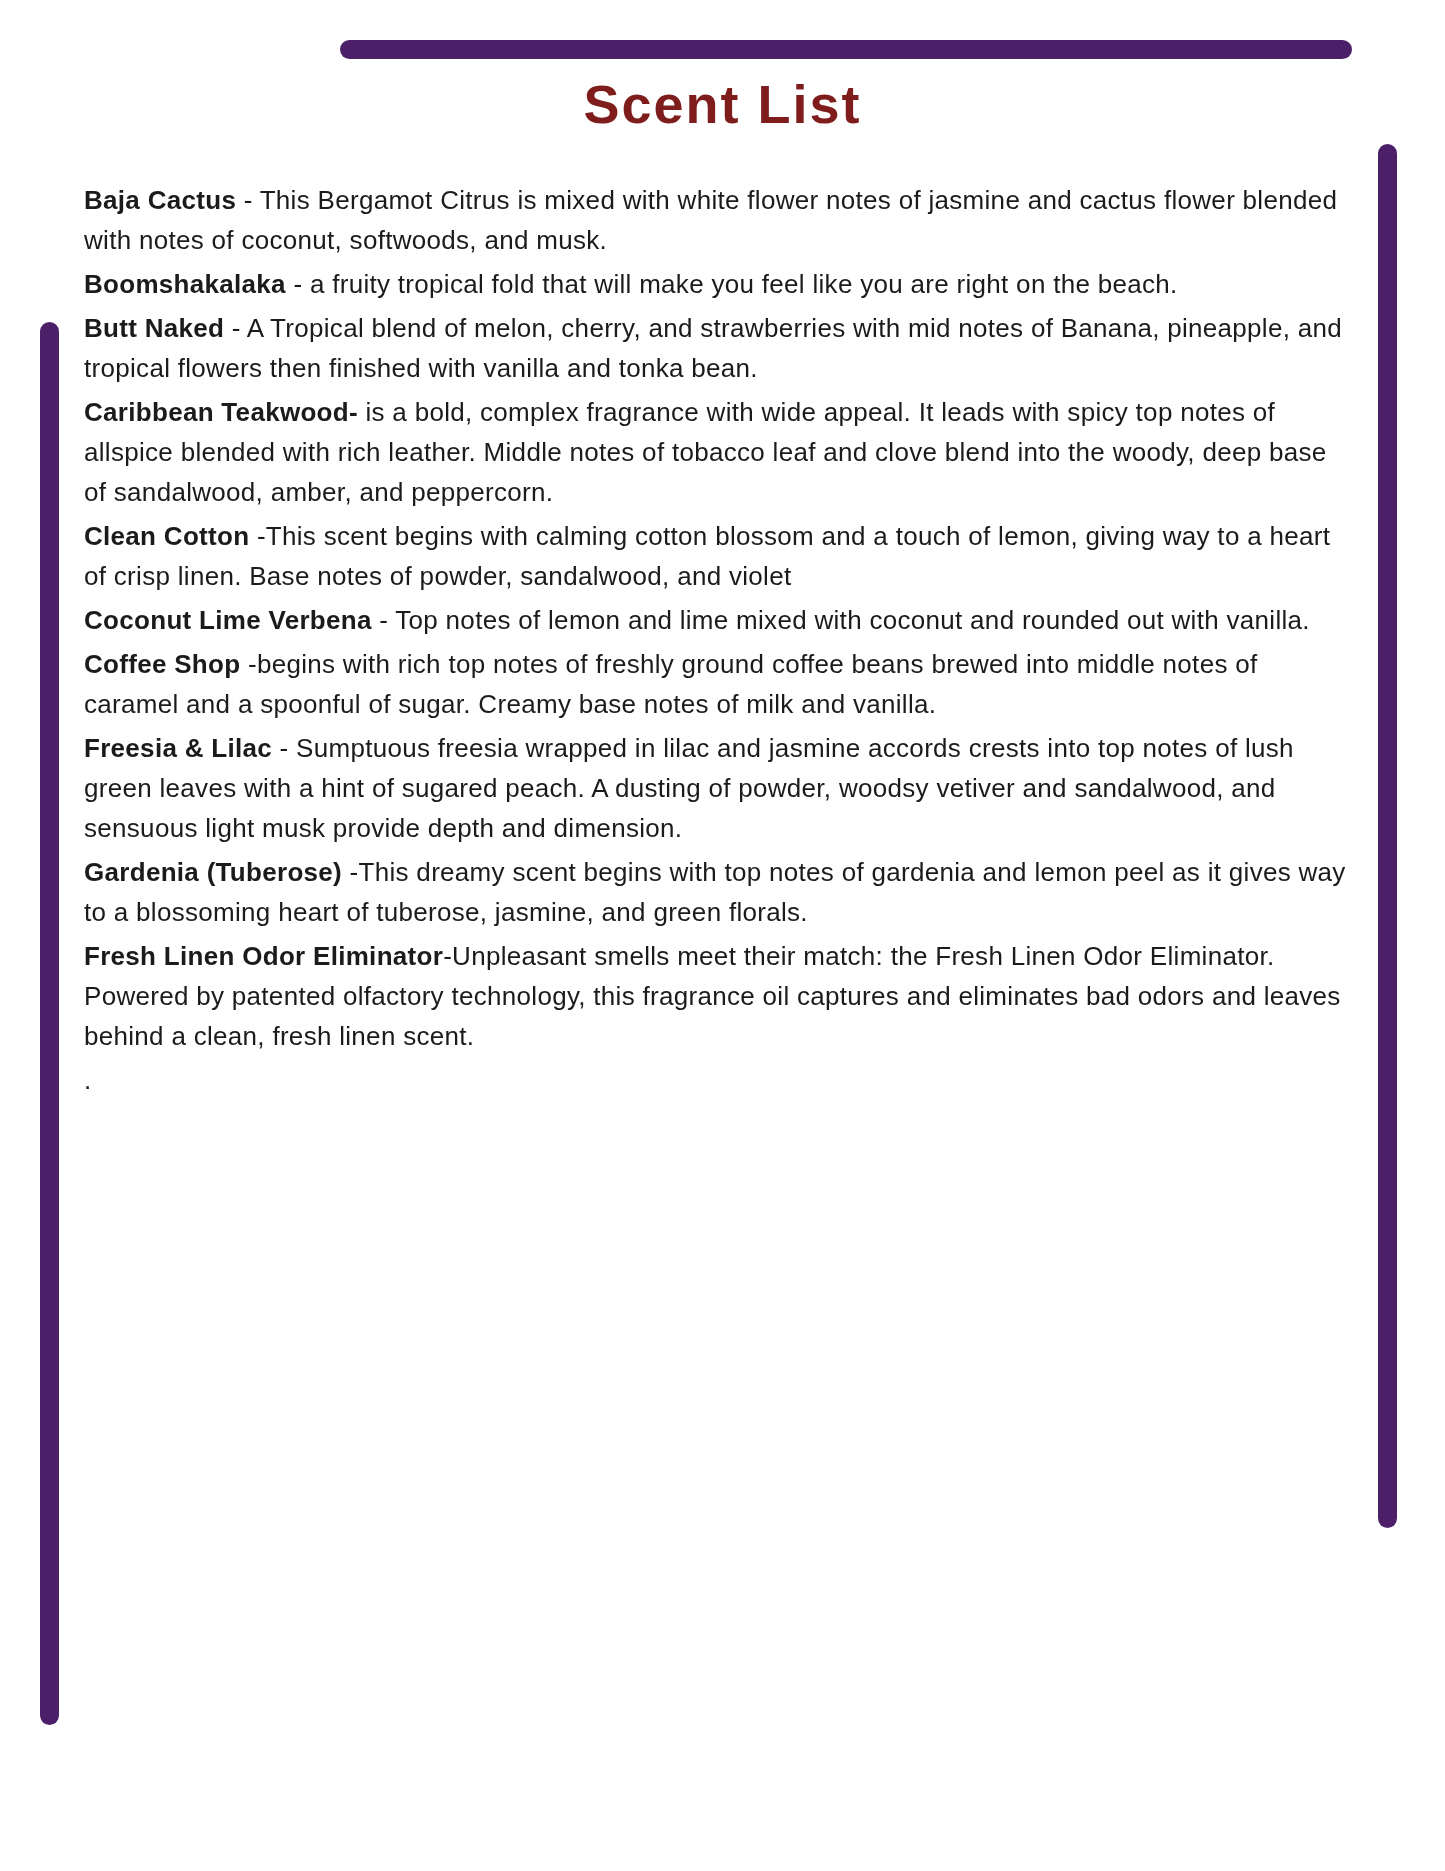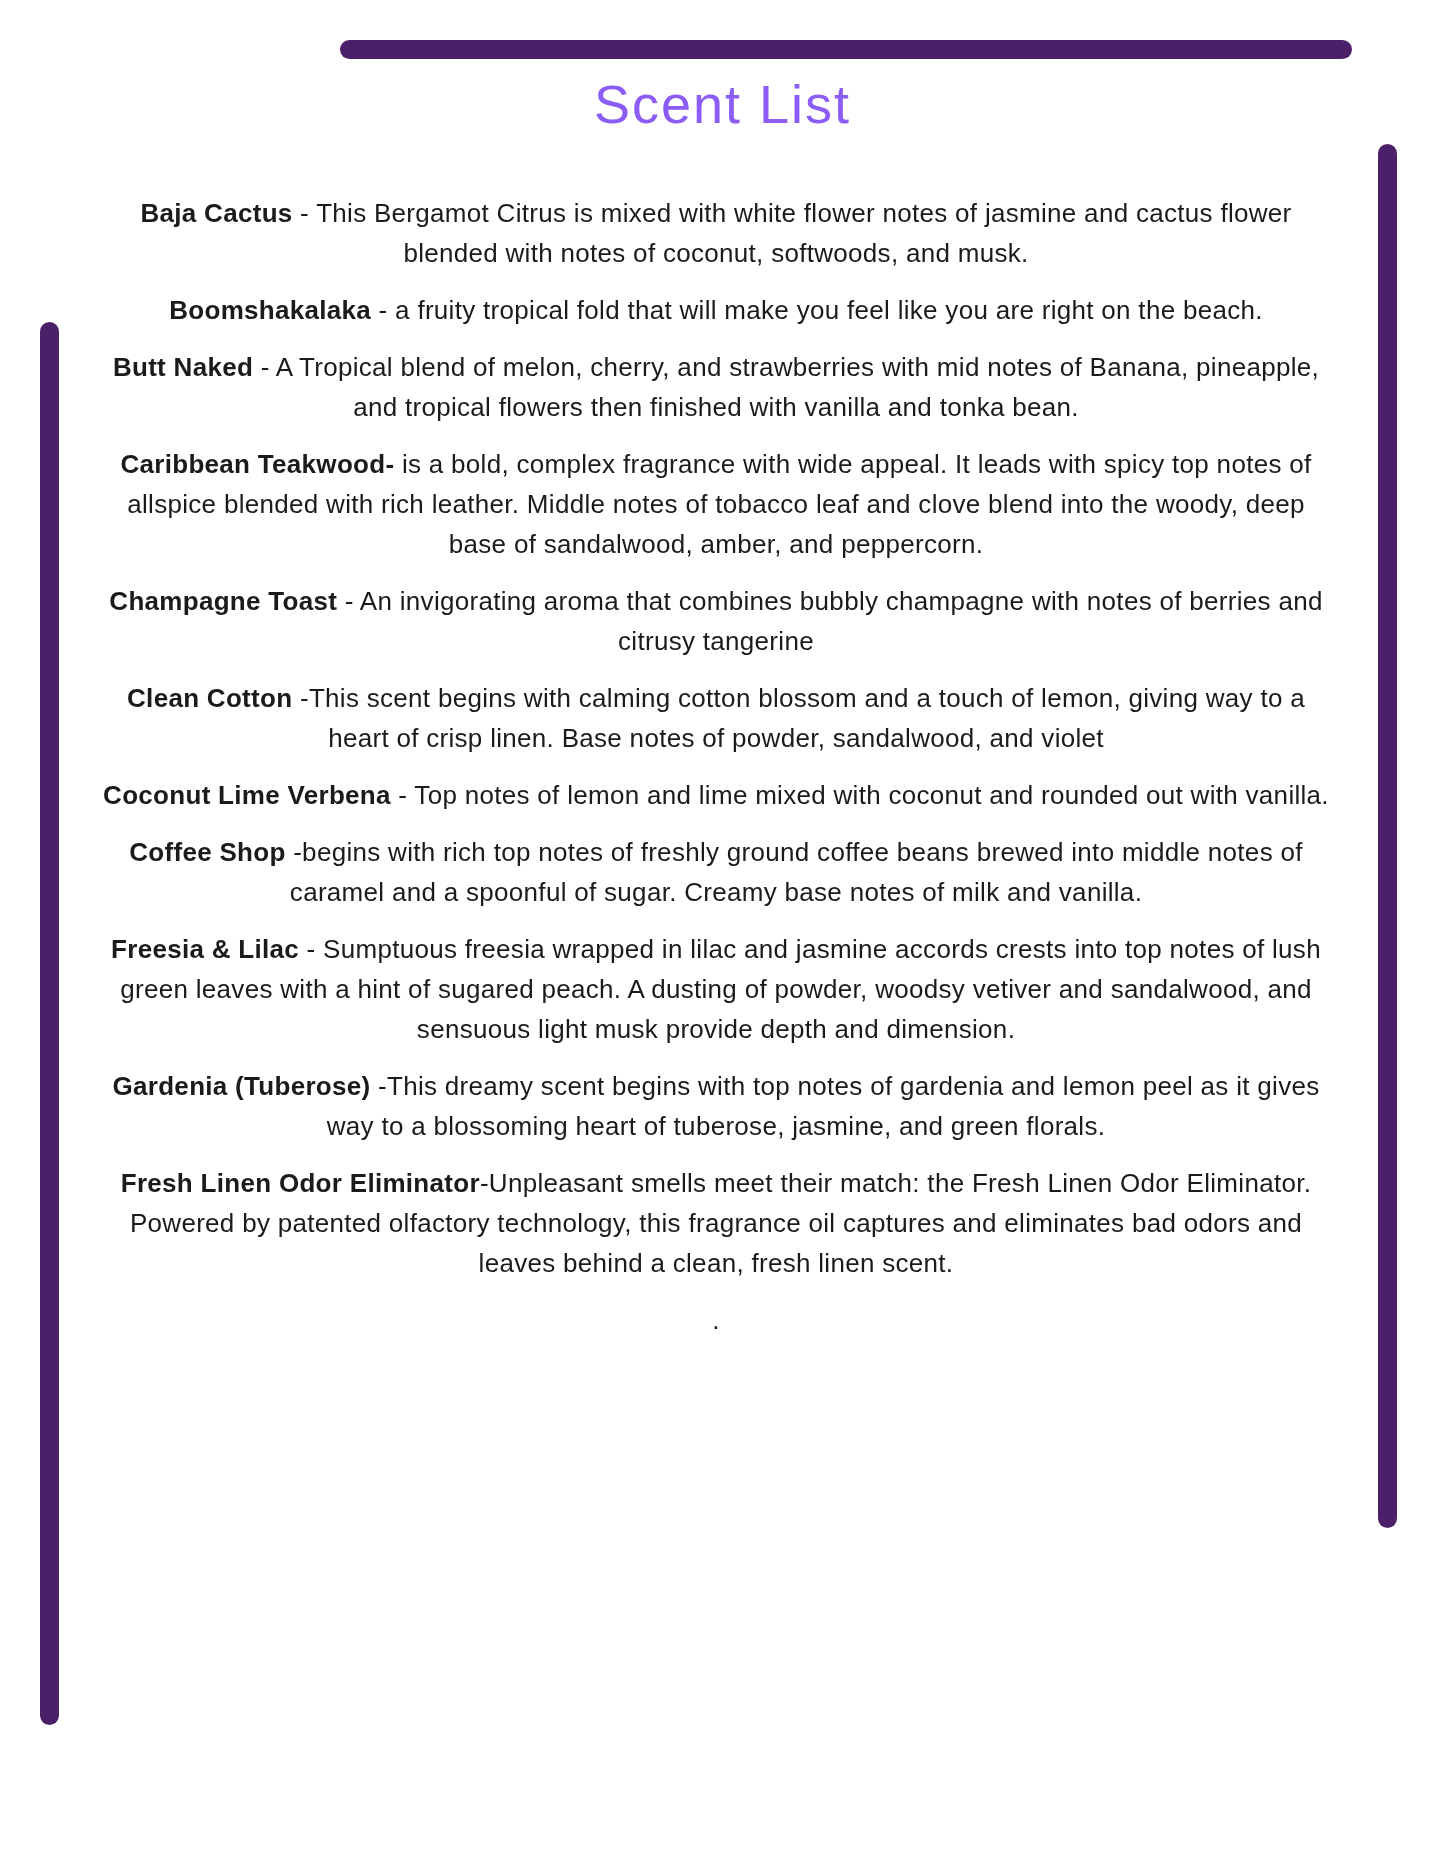--- a/index.html
+++ b/index.html
@@ -38,39 +38,38 @@
     height: 1403px;
   }
   h1.page-title {
     position: absolute;
     top: 72px;
     left: 0;
     width: 100%;
     margin: 0;
     text-align: center;
     font-size: 54px;
-    font-weight: 400;
+    font-weight: 700;
     letter-spacing: 2px;
-    color: #8b5cf6;
+    color: #7f1d1d;
     line-height: 1.2;
   }
   .content {
     position: absolute;
     left: 80px;
     top: 176px;
     width: 1272px;
     font-size: 26px;
     line-height: 40px;
     letter-spacing: 0.3px;
     color: var(--text, #1b1b1b);
   }
   .content p {
-    margin: 17px;
+    margin: 4px;
     white-space: pre-line;
-    text-align: center;
   }
   .scent-name {
     font-weight: bold;
   }
 </style>
 </head>
 <body style="background: rgb(255, 255, 255);">
 
 <div class="bar top"></div>
 <div class="bar right"></div>
@@ -83,21 +82,20 @@
   <p class="entry"><b class="scent-name">Baja Cactus</b><span class="scent-desc"> - This Bergamot Citrus is mixed with white flower notes of jasmine and cactus flower blended with notes of coconut, softwoods, and musk.</span></p>
 
 
 
   <p class="entry"><b class="scent-name">Boomshakalaka</b><span class="scent-desc"> - a fruity tropical fold that will make you feel like you are right on the beach.</span></p>
 
   <p class="entry"><b class="scent-name">Butt Naked</b><span class="scent-desc"> - A Tropical blend of melon, cherry, and strawberries with mid notes of Banana, pineapple, and tropical flowers then finished with vanilla and tonka bean.</span></p>
 
   <p class="entry"><b class="scent-name">Caribbean Teakwood-</b><span class="scent-desc"> is a bold, complex fragrance with wide appeal. It leads with spicy top notes of allspice blended with rich leather. Middle notes of tobacco leaf and clove blend into the woody, deep base of sandalwood, amber, and peppercorn.</span></p>
 
-  <p class="entry"><b class="scent-name">Champagne Toast</b><span class="scent-desc"> - An invigorating aroma that combines bubbly champagne with notes of berries and citrusy tangerine</span></p>
 
   <p class="entry"><b class="scent-name">Clean Cotton</b><span class="scent-desc"> -This scent begins with calming cotton blossom and a touch of lemon, giving way to a heart of crisp linen. Base notes of powder, sandalwood, and violet</span></p>
 
   <p class="entry"><b class="scent-name">Coconut Lime Verbena</b><span class="scent-desc"> - Top notes of lemon and lime mixed with coconut and rounded out with vanilla.</span></p>
 
   <p class="entry"><b class="scent-name">Coffee Shop</b><span class="scent-desc"> -begins with rich top notes of freshly ground coffee beans brewed into middle notes of caramel and a spoonful of sugar. Creamy base notes of milk and vanilla.</span></p>
 
 
   <p class="entry"><b class="scent-name">Freesia &amp; Lilac</b><span class="scent-desc"> - Sumptuous freesia wrapped in lilac and jasmine accords crests into top notes of lush green leaves with a hint of sugared peach. A dusting of powder, woodsy vetiver and sandalwood, and sensuous light musk provide depth and dimension.</span></p>
 

